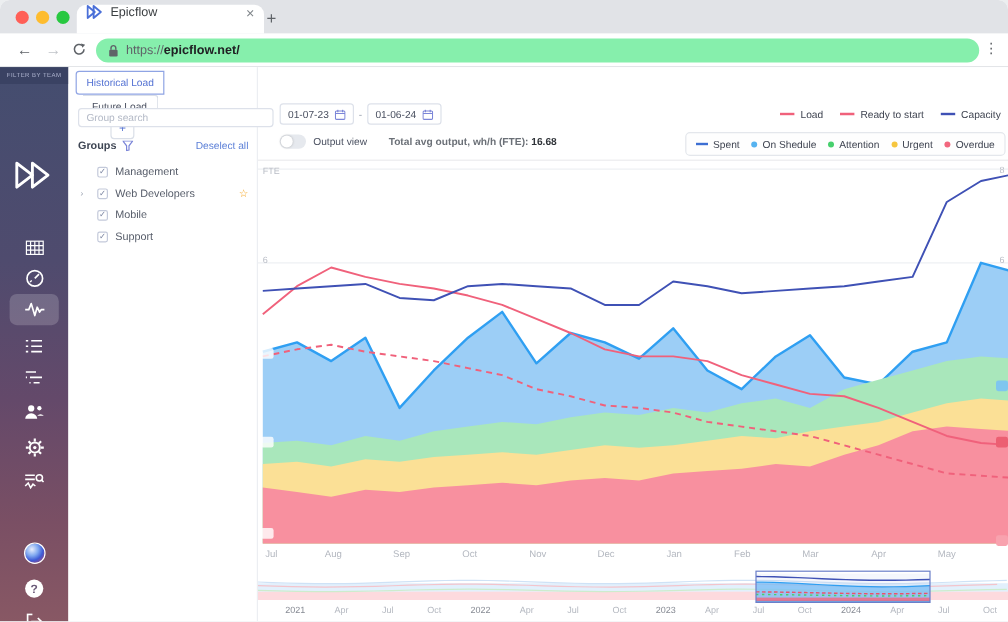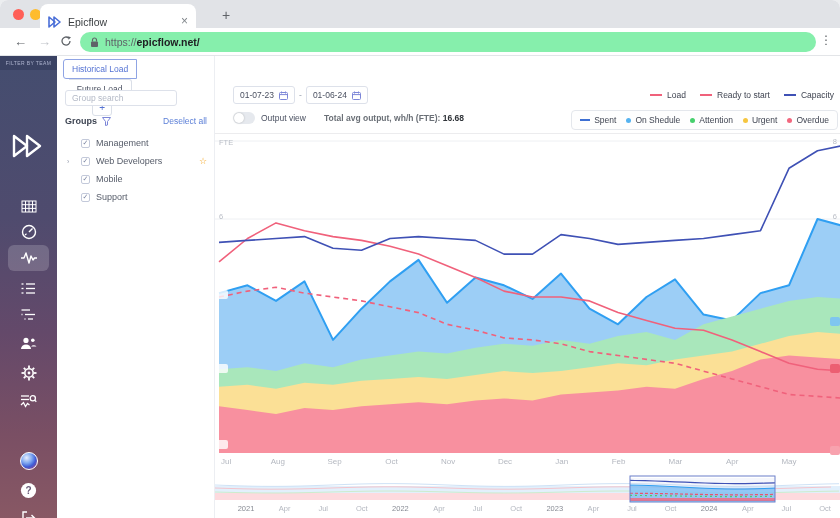--- a/index.html
+++ b/index.html
@@ -5,21 +5,21 @@
   * { margin:0; padding:0; box-sizing:border-box; }
   html,body { width:840px; height:518px; font-family:"Liberation Sans", sans-serif; background:#eceef0; }
   .window { position:relative; width:840px; height:518px; overflow:hidden; border-radius:8px 8px 0 0; background:#fff; }
 
   
   .tabstrip { position:absolute; left:0; top:0; width:840px; height:28px; background:#e1e3e7; }
   .traffic { position:absolute; top:9px; width:11px; height:11px; border-radius:50%; }
   .t-red { left:13px; background:#ff5f57; }
   .t-yellow { left:30px; background:#febc2e; }
   .t-green { left:47px; background:#28c840; }
-  .tab { position:absolute; left:40px; top:4px; width:156px; height:24px; background:#fff; border-radius:8px 8px 0 0; display:flex; align-items:flex-end; padding:0 8px; }
+  .tab { position:absolute; left:64px; top:4px; width:156px; height:24px; background:#fff; border-radius:8px 8px 0 0; display:flex; align-items:flex-start; padding:0 8px; }
   .tab-title { font-size:10.5px; color:#3c4043; flex:1; margin-left:7px; }
   .tab-close { font-size:12px; color:#80868b; cursor:default; }
   .newtab { position:absolute; left:222px; top:7px; font-size:14px; color:#5f6368; }
   .toolbar { position:absolute; left:0; top:28px; width:840px; height:28px; background:#fff; border-bottom:1px solid #e3e5e8; }
   .nav-ic { position:absolute; top:6px; font-size:13px; color:#5f6368; }
   .urlbar { position:absolute; left:80px; top:4px; width:736px; height:20px; background:#86efac; border-radius:10px; display:flex; align-items:center; padding:0 10px; }
   .url-text { font-size:10.5px; color:#5f6368; margin-left:6px; }
   .url-text b { color:#202124; font-weight:bold; }
   .kebab { position:absolute; right:8px; top:5px; color:#5f6368; font-size:12px; letter-spacing:0; }
 
@@ -36,21 +36,21 @@
   .s-item svg { display:block; }
   .colorball { width:18px; height:18px; border-radius:50%; background:radial-gradient(circle at 35% 30%, #e8eefc 0%, #7fa8f0 35%, #3e5bd6 60%, #c23a55 100%); border:1.5px solid #fff; }
 
   
   .filter-panel { position:absolute; left:57px; top:0; width:158px; height:462px; background:#fff; border-right:1px solid #eceef2; }
   .ftabs { position:absolute; left:6px; top:3px; display:flex; align-items:center;flex-direction:column; }
   .ftab { font-size:8.5px; padding:4px 8px; border:1px solid #dadfe8; background:#fff; color:#4a5060; border-radius:3px 0 0 3px; white-space:nowrap; }
   .ftab.active { color:#5472d3; border-color:#8fa4e4; position:relative; z-index:2; }
   .ftab.second { border-radius:0 3px 3px 0; border-left:none; }
   .ftab-plus { font-size:10px; color:#5472d3; border:1px solid #dadfe8; border-radius:3px; padding:2px 6px; margin-left:4px; background:#fff; }
-  .gsearch { position:absolute; left:8px; top:34px; width:112px; height:16px; border:1px solid #dde1ea; border-radius:3px; font-size:8.5px; color:#4a5060; padding:0 6px; font-family:"Liberation Sans",sans-serif; }
+  .gsearch { position:absolute; left:8px; top:34px; width:163px; height:16px; border:1px solid #dde1ea; border-radius:3px; font-size:8.5px; color:#4a5060; padding:0 6px; font-family:"Liberation Sans",sans-serif; }
   .gsearch::placeholder { color:#b3b9c6; }
   .groups-row { position:absolute; left:8px; top:60px; width:142px; display:flex; align-items:center; }
   .groups-title { font-size:9px; color:#3e4553; font-weight:bold; margin-right:5px; }
   .deselect { margin-left:auto; font-size:8.5px; color:#5b7fd7; }
   .glist { position:absolute; left:8px; top:78px; width:146px; }
   .gitem { display:flex; align-items:center; height:18px; padding-left:16px; position:relative; }
   .gexp { position:absolute; left:2px; font-size:7px; color:#9aa1b0; }
   .cbox { width:9px; height:9px; border:1px solid #c3c9da; border-radius:2px; display:flex; align-items:center; justify-content:center; font-size:7px; color:#7c86a2; margin-right:6px; background:#fff; }
   .gname { font-size:9px; color:#565c69; }
   .gstar { margin-left:auto; margin-right:4px; font-size:9px; color:#f5a623; }

